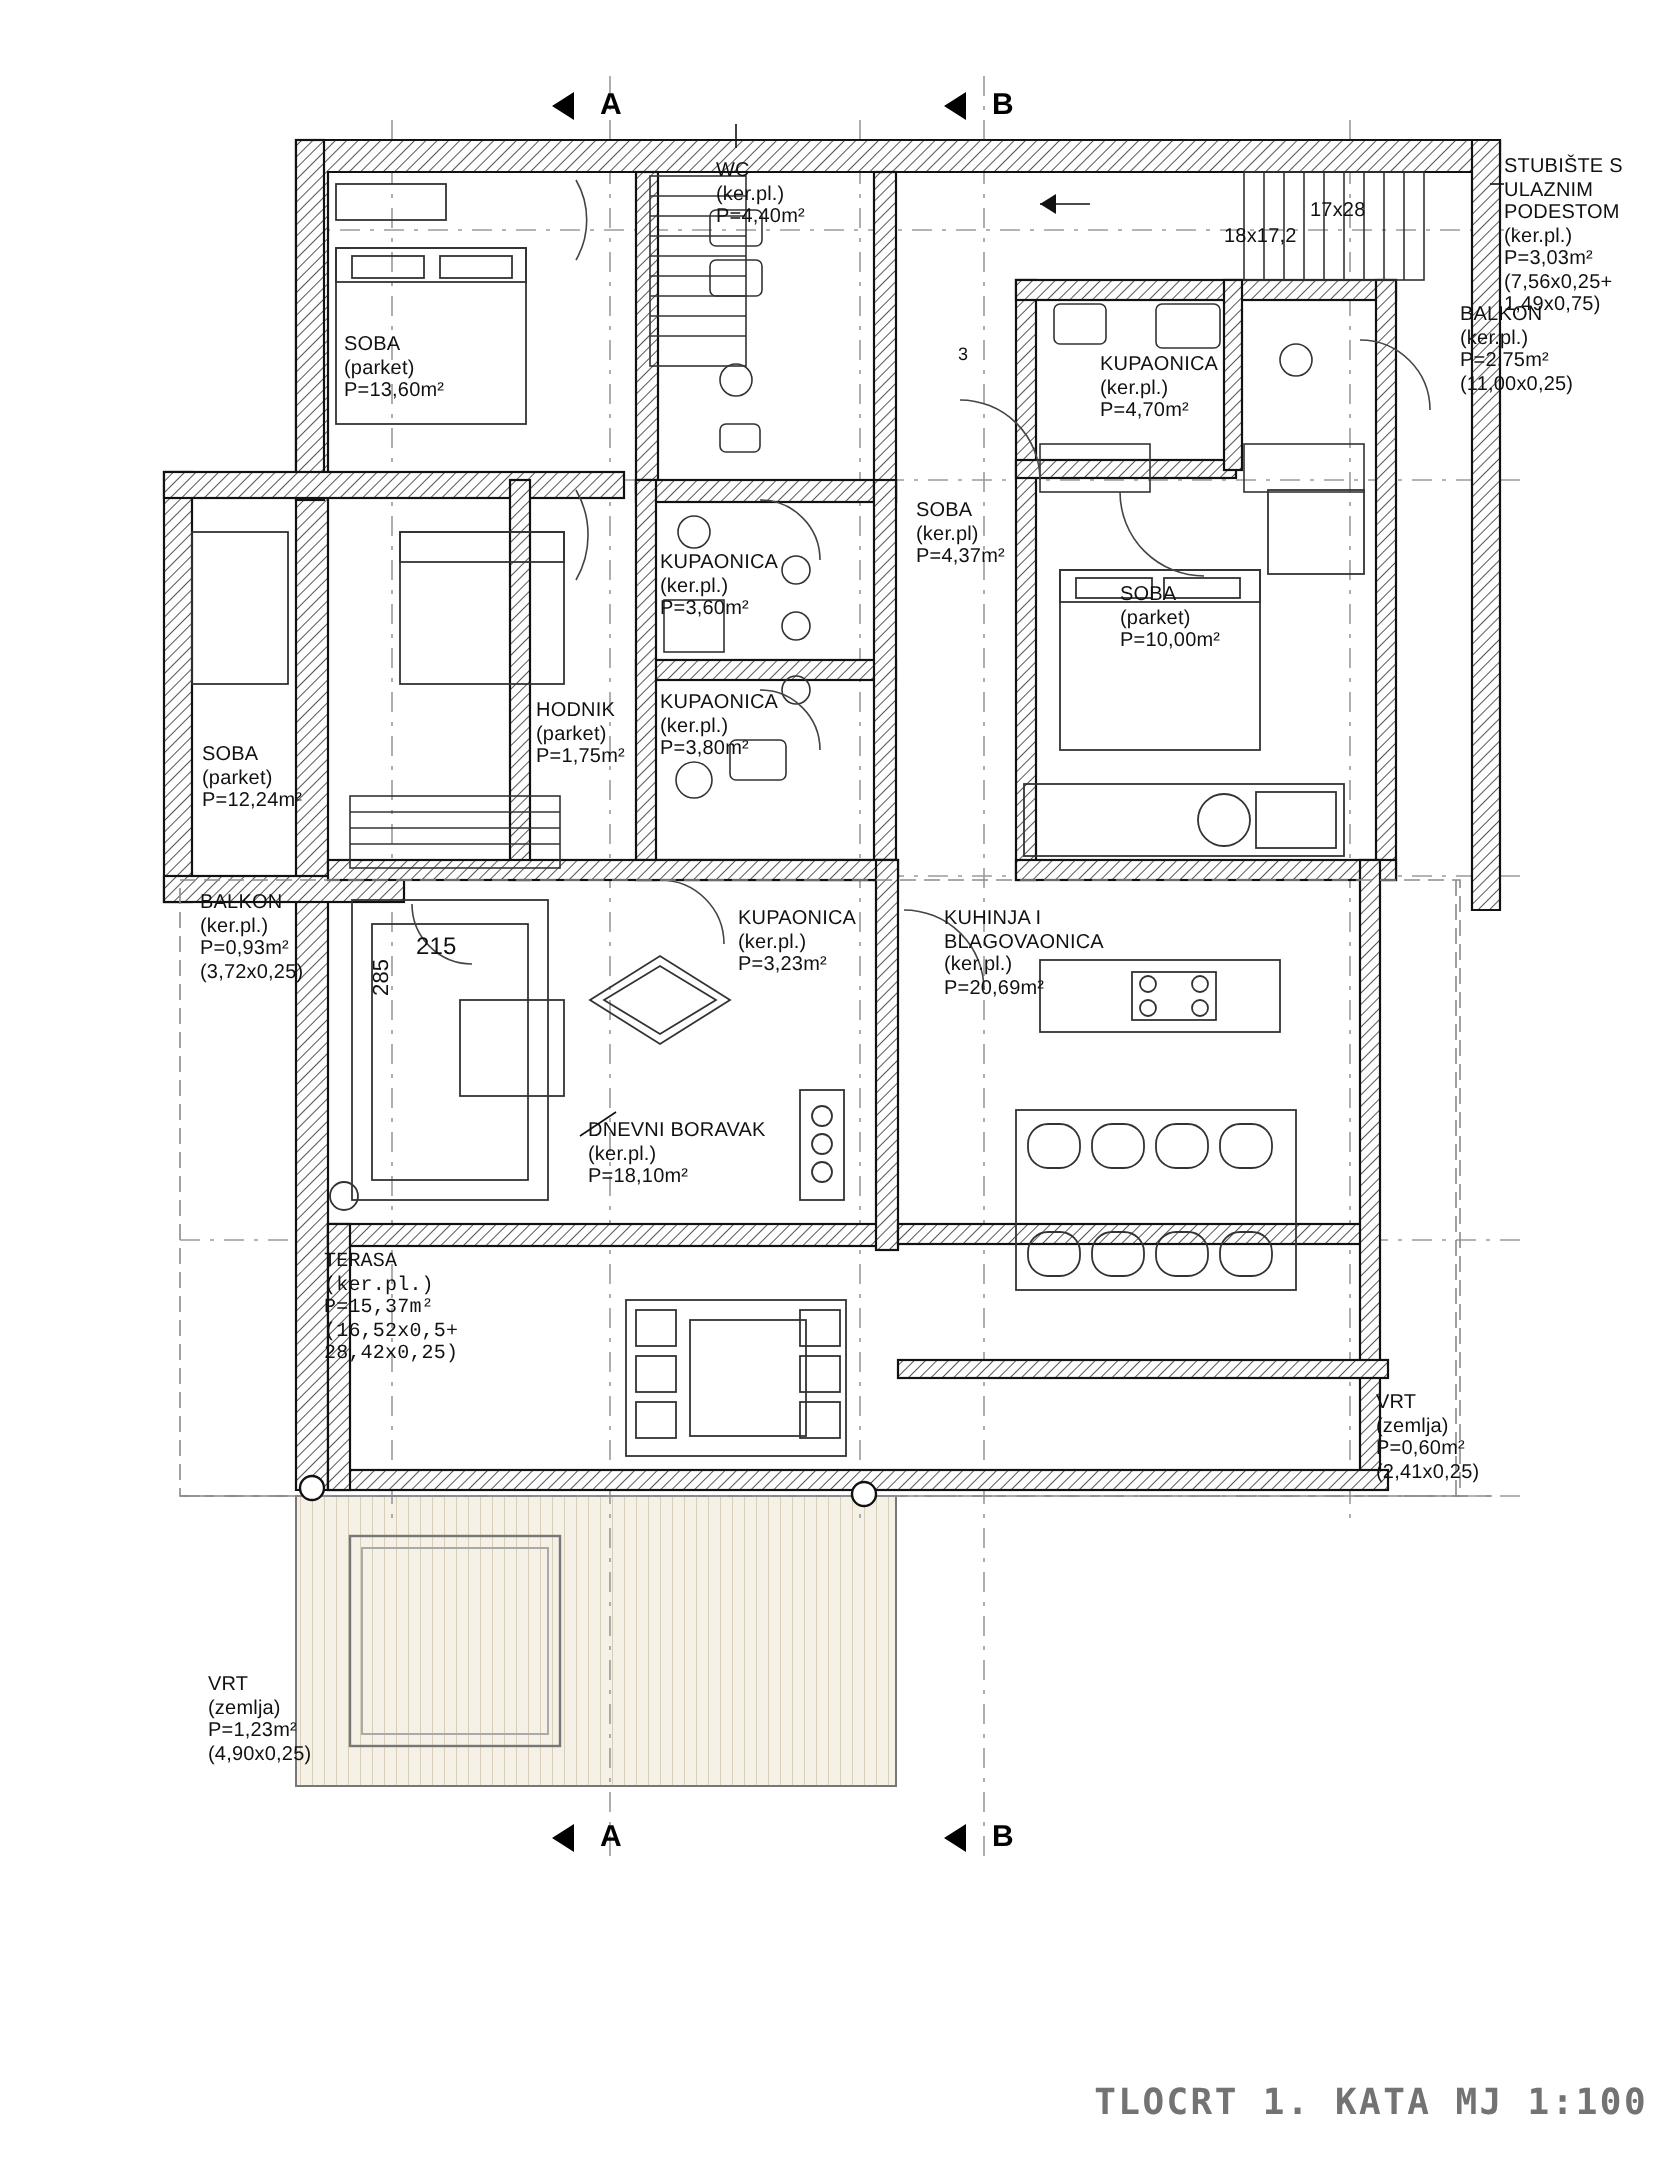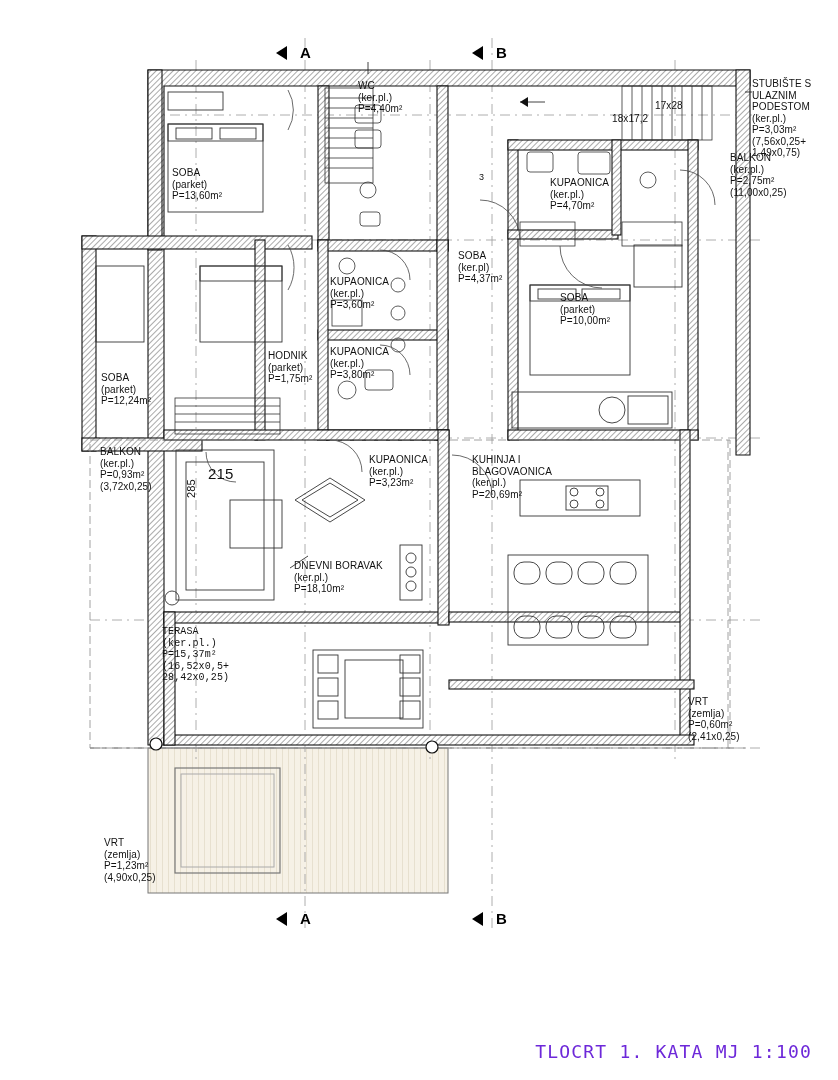--- a/index.html
+++ b/index.html
@@ -30,26 +30,27 @@
     letter-spacing: 0.1px;
   }
   .marker {
     position: absolute;
     font-size: 15px;
     font-weight: bold;
     color: #000;
   }
   .title {
     position: absolute;
-    right: 26px;
+    right: 14px;
     bottom: 18px;
     font-size: 18px;
     letter-spacing: 1.2px;
     font-family: "DejaVu Sans Mono", monospace;
-    color: #6d28d9;
+    color: #737373;
+    font-weight: bold;
   }
   .tri {
     position: absolute;
     width: 0; height: 0;
     border-top: 7px solid transparent;
     border-bottom: 7px solid transparent;
     border-right: 11px solid #000;
   }
 </style>
 </head>
@@ -356,21 +357,21 @@
 ULAZNIM
 PODESTOM</span>
 <span>(ker.pl.)</span>
 <span>P=3,03m²</span>
 <span>(7,56x0,25+
 1,49x0,75)</span></div>
 
 <div class="lbl" style="left:612px; top:100px;margin-left:43px;">17x28</div>
 <div class="lbl" style="left:612px; top:113px;">18x17,2</div>
 
-<div class="lbl" style="left:208px; top:468px; font-size:15px;">215</div>
+<div class="lbl" style="left:208px; top:468px; font-size:12px;">215</div>
 <div class="lbl" style="left:186px; top:498px; font-size:11px; transform:rotate(-90deg); transform-origin:left top;">285</div>
 
 <div class="lbl" style="left:479px; top:172px; font-size:9px;">3</div>
 
 <div class="tri" style="left:276px; top:46px;"></div>
 <div class="marker" style="left:300px; top:44px;">A</div>
 
 <div class="tri" style="left:472px; top:46px;"></div>
 <div class="marker" style="left:496px; top:44px;">B</div>
 

